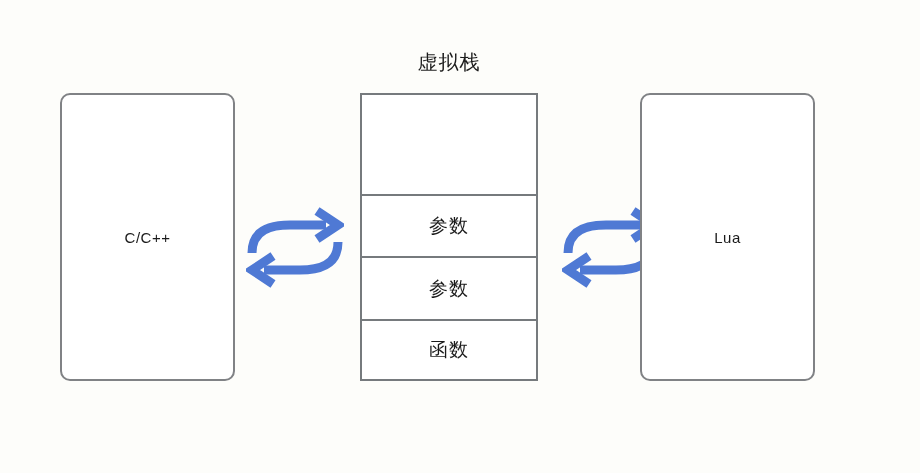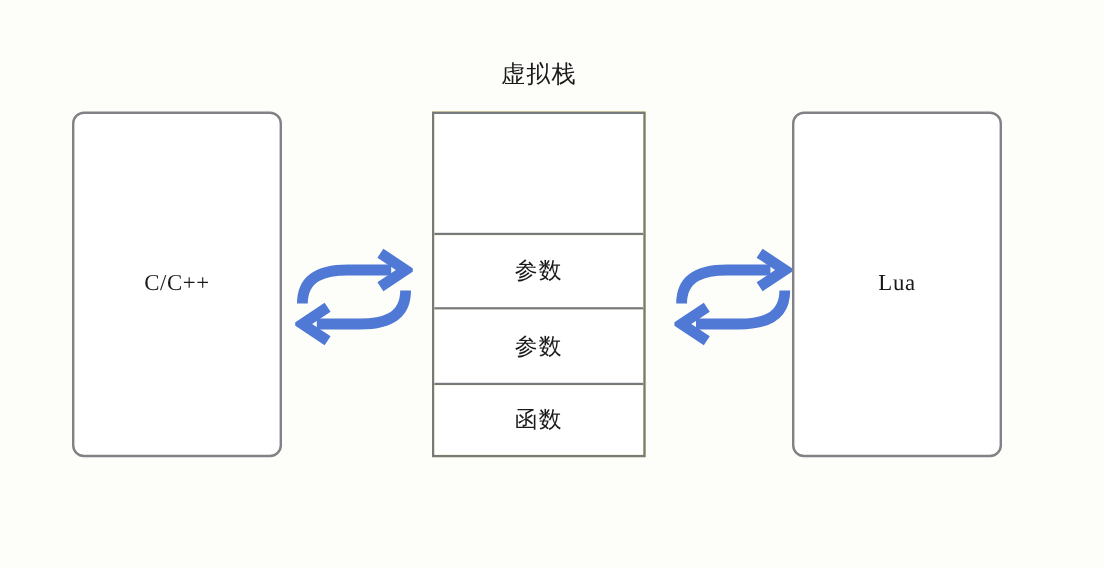--- a/index.html
+++ b/index.html
@@ -41,26 +41,25 @@
     height: 288px;
     box-sizing: border-box;
     border: 2px solid #808285;
     border-radius: 10px;
     background: #ffffff;
     display: flex;
     align-items: center;
     justify-content: center;
   }
   .side-box.left  { left: 60px; }
-  .side-box.right { left: 660px; }
+  .side-box.right { left: 640px; }
   .side-box-label {
-    font-size: 19px;
+    font-size: 15px;
     color: #1a1a1a;
     letter-spacing: 0.5px;
-    font-family: Liberation Serif, serif;
   }
 
   
   .stack {
     position: absolute;
     left: 360px;
     top: 93px;
     width: 178px;
     height: 288px;
     box-sizing: border-box;

